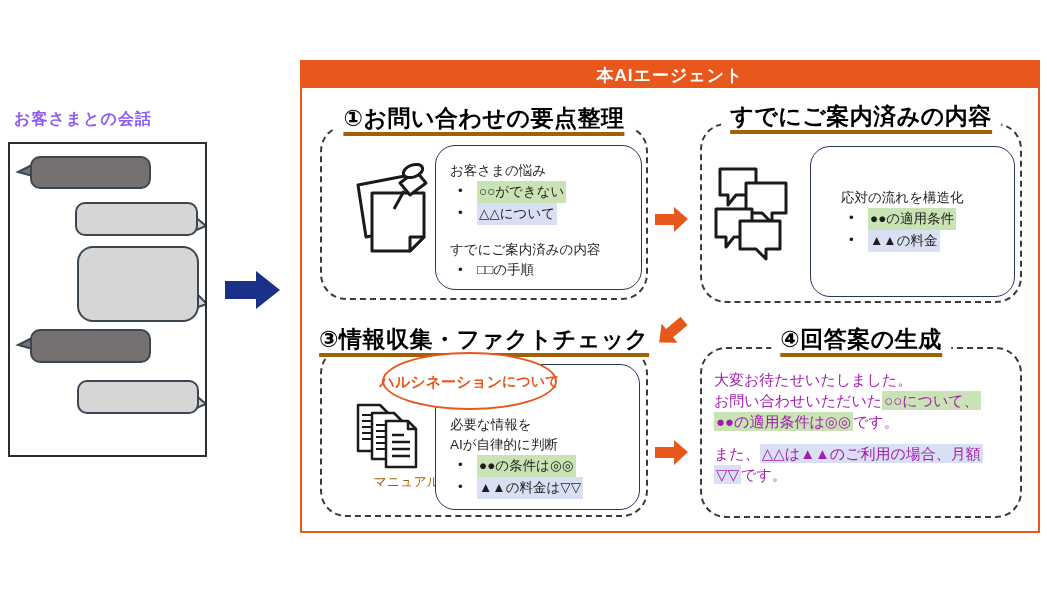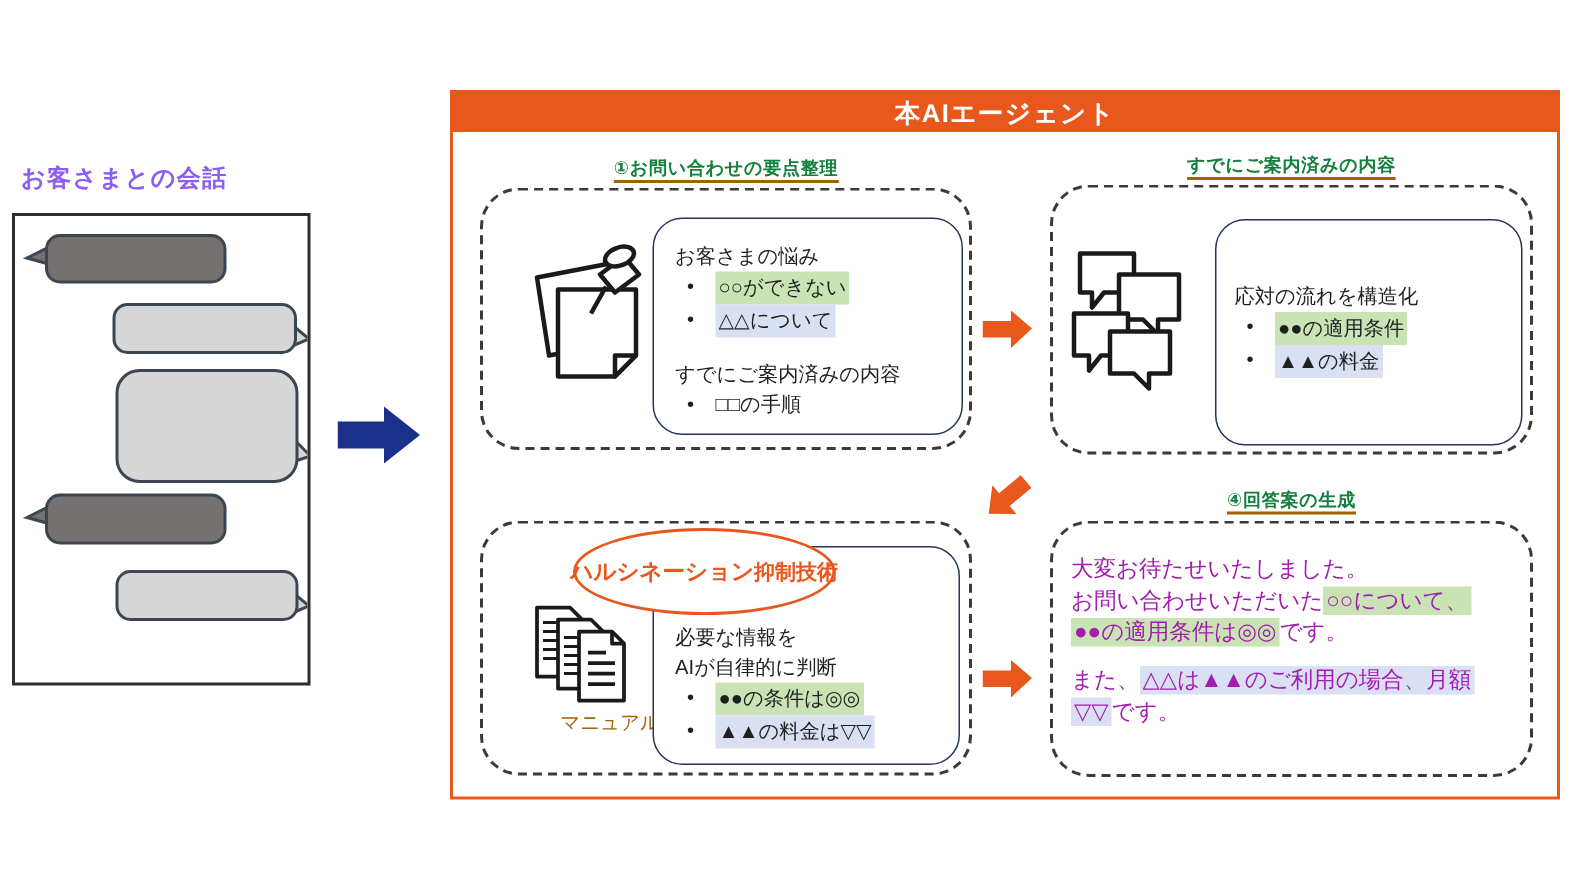--- a/index.html
+++ b/index.html
@@ -58,34 +58,34 @@
   #step4 { left: 700px; top: 347px; width: 322px; height: 171px; }
 
   .step-title {
     position: absolute; top: -24px; left: 50%;
     transform: translateX(-50%);
     background: #fff; padding: 0 9px;
     white-space: nowrap; z-index: 4;
   }
   #step3 .step-title, #step4 .step-title { top: -25px; }
   .step-title-text {
-    font-size: 12px; font-weight: bold; color: #15803d;
-    border-bottom: 2px solid #a16207; padding-bottom: 1px;
+    font-size: 23px; font-weight: bold; color: #000000;
+    border-bottom: 4px solid #a16207; padding-bottom: 1px;
     letter-spacing: 0.5px;
   }
 
   
   .inner-rect {
     position: absolute;
     border: 1.5px solid #27355B;
     border-radius: 20px;
     background: #fff;
   }
   #rect1 { left: 113px; top: 18px;  width: 207px; height: 145px; padding: 15px 0 0 14px; }
-  #rect2 { left: 108px; top: 21px;  width: 205px; height: 151px; padding: 41px 0 0 12px; }
+  #rect2 { left: 108px; top: 21px;  width: 205px; height: 151px; padding: 41px 0 0 30px; }
   #rect3 { left: 113px; top: 15px;  width: 205px; height: 146px; padding: 50px 0 0 14px; }
 
   .line { font-size: 13.5px; line-height: 20px; color: #1f1f1f; white-space: nowrap; }
   .bullet-line { display: flex; }
   .bullet { width: 27px; text-align: left; padding-left: 8px; }
   .gap-above { margin-top: 15px; }
 
   .hl-green { background: #C9E3B5; padding: 1px 2px; }
   .hl-blue  { background: #DAE0F3; padding: 1px 2px; }
 
@@ -225,23 +225,26 @@
         <span class="hl-green">●●の適用条件</span>
       </div>
       <div class="line bullet-line">
         <span class="bullet">•</span>
         <span class="hl-blue">▲▲の料金</span>
       </div>
     </div>
   </div>
 
   <div id="step3" class="step-box">
+    <div class="step-title">
+      <span class="step-title-text">③情報収集・ファクトチェック</span>
+    </div>
     <div class="hallucination-badge">
       <div class="b1">ハルシネーション</div>
-      <div class="b2">抑制技術</div>
+      <div class="b2">について</div>
     </div>
     <div id="docs-icon" class="icon">
       <svg width="78" height="68" viewBox="0 0 78 68">
         <g fill="#ffffff" stroke="#1a1a1a" stroke-width="2.5" stroke-linejoin="round">
           <path d="M6 2 H28 L36 10 V48 H6 Z"></path>
           <g stroke-width="2">
               <line x1="10" y1="12" x2="20" y2="12"></line>
               <line x1="10" y1="18" x2="20" y2="18"></line>
               <line x1="10" y1="24" x2="20" y2="24"></line>
               <line x1="10" y1="30" x2="20" y2="30"></line>

